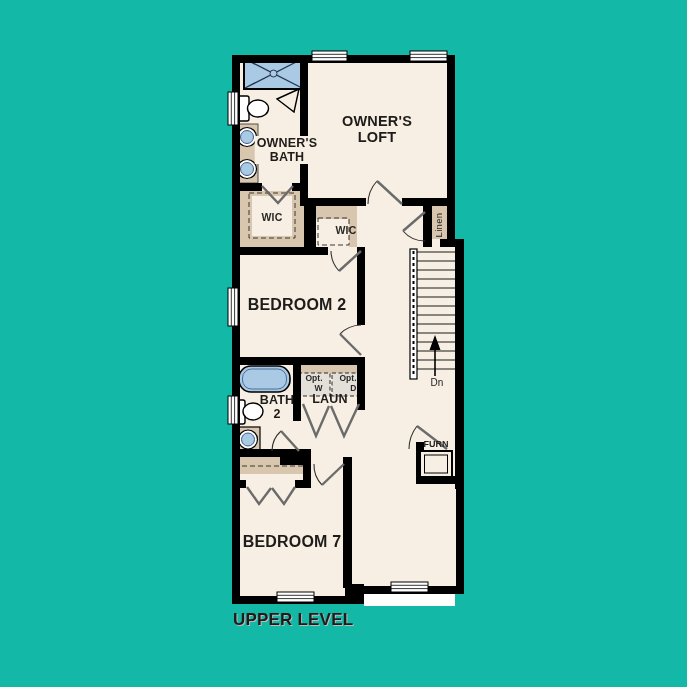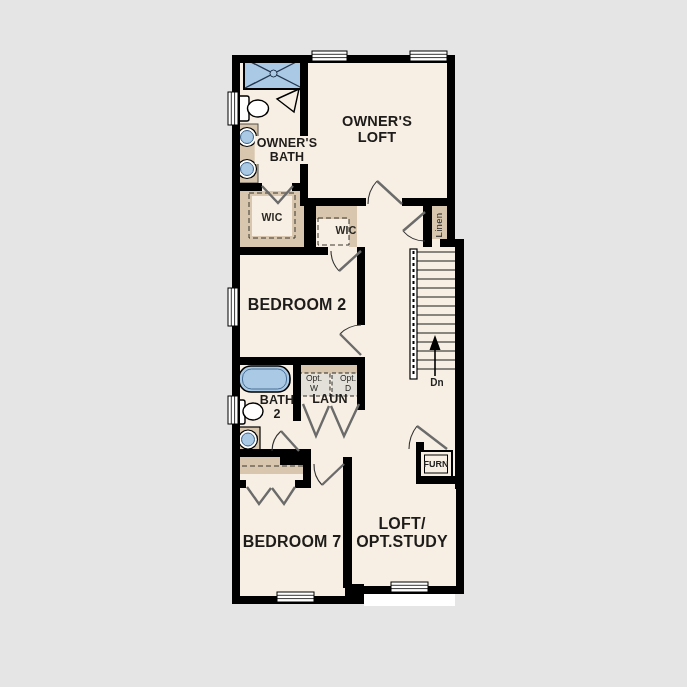--- a/index.html
+++ b/index.html
@@ -1,33 +1,33 @@
 <!DOCTYPE html>
 <html><head>
 <meta charset="utf-8">
 <style>
   html,body{margin:0;padding:0;background:#ffffff;}
   #canvas{
-    position:relative;width:687px;height:687px;background:#e5e5e5;overflow:hidden;
+    position:relative;width:687px;height:687px;background:#14b8a6;overflow:hidden;
     font-family:"Liberation Sans", sans-serif;
   }
   #plan-svg{position:absolute;left:0;top:0;}
   .lbl{
     position:absolute;transform:translate(-50%,-50%);
     font-weight:bold;color:#1e1c1a;text-align:center;white-space:nowrap;
     line-height:1.12;letter-spacing:.2px;
   }
   .lbl span{display:block;}
   .sz-xl{font-size:17px;}
   .sz-lg{font-size:16px;}
   .sz-suite{font-size:14.5px;}
   .sz-md{font-size:12.5px;}
   .sz-sm{font-size:10.5px;font-weight:bold;color:#2a2824;text-align:right;}
-  .sz-xs{font-size:8.5px;font-weight:400;color:#2a2824;letter-spacing:0;}
-  .sz-dn{font-size:10px;font-weight:700;color:#222;}
+  .sz-xs{font-size:8.5px;font-weight:700;color:#2a2824;letter-spacing:0;text-align:right;}
+  .sz-dn{font-size:10px;font-weight:400;color:#222;}
   .sz-linen{font-size:9.5px;font-weight:400;color:#222;letter-spacing:.3px;}
   .sz-furn{font-size:9px;font-weight:600;color:#222;letter-spacing:0;}
   .halo{background:#f7efe3;padding:0 2px;}
   .vert{transform:translate(-50%,-50%) rotate(-90deg);}
   .title-lbl{transform:translate(0,-50%);text-shadow:1px 1px 0 #bbb;}
 </style>
 </head>
 <body>
 
 <div id="canvas">
@@ -276,23 +276,20 @@
     <span>W</span>
   </div>
 
   <div class="lbl sz-xs" style="left:348px;top:384px;">
     <span>Opt.</span>
     <span>D</span>
   </div>
 
   <div class="lbl sz-lg" style="left:292px;top:542px;">BEDROOM 7</div>
 
-  <div class="lbl sz-lg" style="left:402px;top:533px;">
-    <span>LOFT/</span>
-    <span>OPT.STUDY</span>
-  </div>
-
-  <div class="lbl sz-furn" style="left:436px;top:464px;">FURN</div>
+
+  <div class="lbl sz-furn" style="left:436px;top:444px;">FURN</div>
 
   <div class="lbl sz-dn" style="left:437px;top:383px;">Dn</div>
 
+  <div class="lbl sz-xl title-lbl" style="left:233px;top:620px;">UPPER LEVEL</div>
 
 </div>
 
 </body></html>

